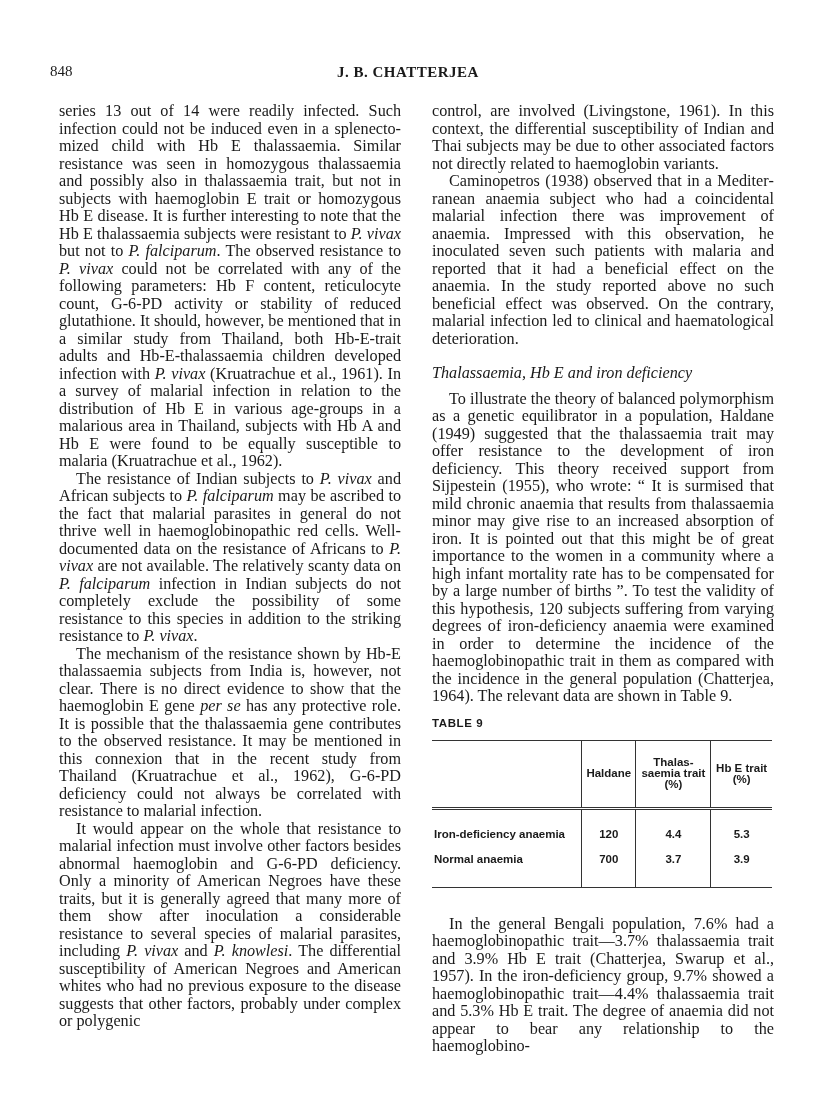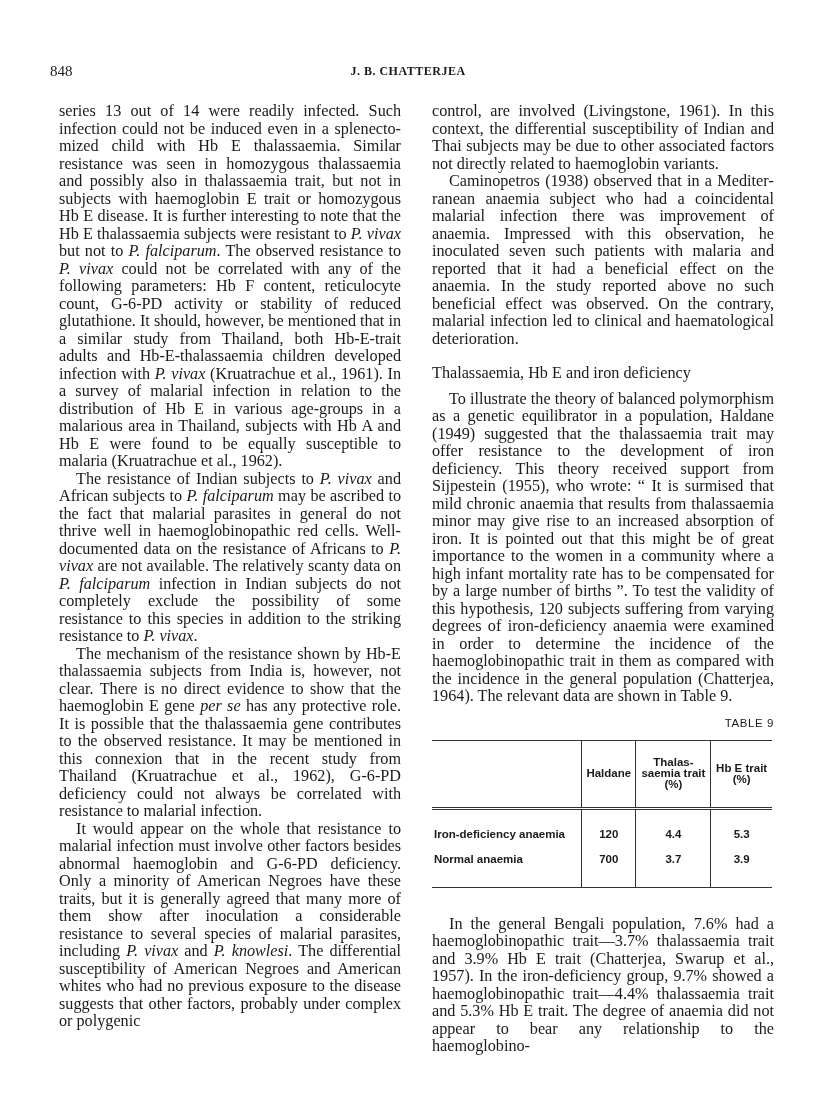--- a/index.html
+++ b/index.html
@@ -1,30 +1,30 @@
 <!DOCTYPE html>
 <html><head>
 <meta charset="utf-8">
 <style>
   html, body { margin: 0; padding: 0; background: #ffffff; }
   body { width: 816px; height: 1094px; position: relative; overflow: hidden; color: #1a1a1a;
          font-family: "Liberation Serif", "DejaVu Serif", serif; }
   .header { position: absolute; top: 0; left: 0; width: 816px; height: 60px; }
   .page-num { position: absolute; left: 50px; top: 63px; font-size: 15px; }
   .running-head { position: absolute; left: 0; width: 816px; top: 64px; text-align: center;
-                  font-size: 12px; letter-spacing: 0.5px; font-weight: bold; }
+                  font-size: 15px; letter-spacing: 0.5px; font-weight: bold; }
   .col { position: absolute; top: 103px; font-size: 16.2px; line-height: 17.5px; text-align: justify; }
   .col-left { left: 59px; width: 342px; }
   .col-right { left: 432px; width: 342px; }
   p { margin: 0; }
   .indent { text-indent: 17px; }
   i { font-style: italic; }
-  .section-title { margin-top: 17px; margin-bottom: 8px; }
-  .table-title { text-align: right; font-family: "Liberation Sans", "DejaVu Sans", sans-serif;
-                 font-size: 11.5px; font-weight: normal; letter-spacing: 0.6px; line-height: 14px; }
+  .section-title { font-style: italic; margin-top: 17px; margin-bottom: 8px; }
+  .table-title { text-align: left; font-family: "Liberation Sans", "DejaVu Sans", sans-serif;
+                 font-size: 11.5px; font-weight: bold; letter-spacing: 0.6px; line-height: 14px; }
   .table-label { margin-top: 10px; }
   .table-caption { margin-top: 3px; }
   table.data { border-collapse: collapse; width: 340px; margin-top: 10px;
                font-family: "Liberation Sans", "DejaVu Sans", sans-serif; font-size: 11.5px; font-weight: bold; }
   table.data th { font-weight: bold; line-height: 11px; padding: 16px 3px; border-left: 1px solid #333; text-align: center; height: 34px; }
   table.data th:first-child { border-left: none; }
   table.data thead tr { border-top: 1px solid #333; border-bottom: 3px double #333; }
   table.data td { border-left: 1px solid #333; text-align: center; padding: 4px 3px; height: 13px; }
   table.data td:first-child { border-left: none; text-align: left; padding-left: 2px; }
   table.data tbody tr.spacer td { height: 12px; padding: 0; }

